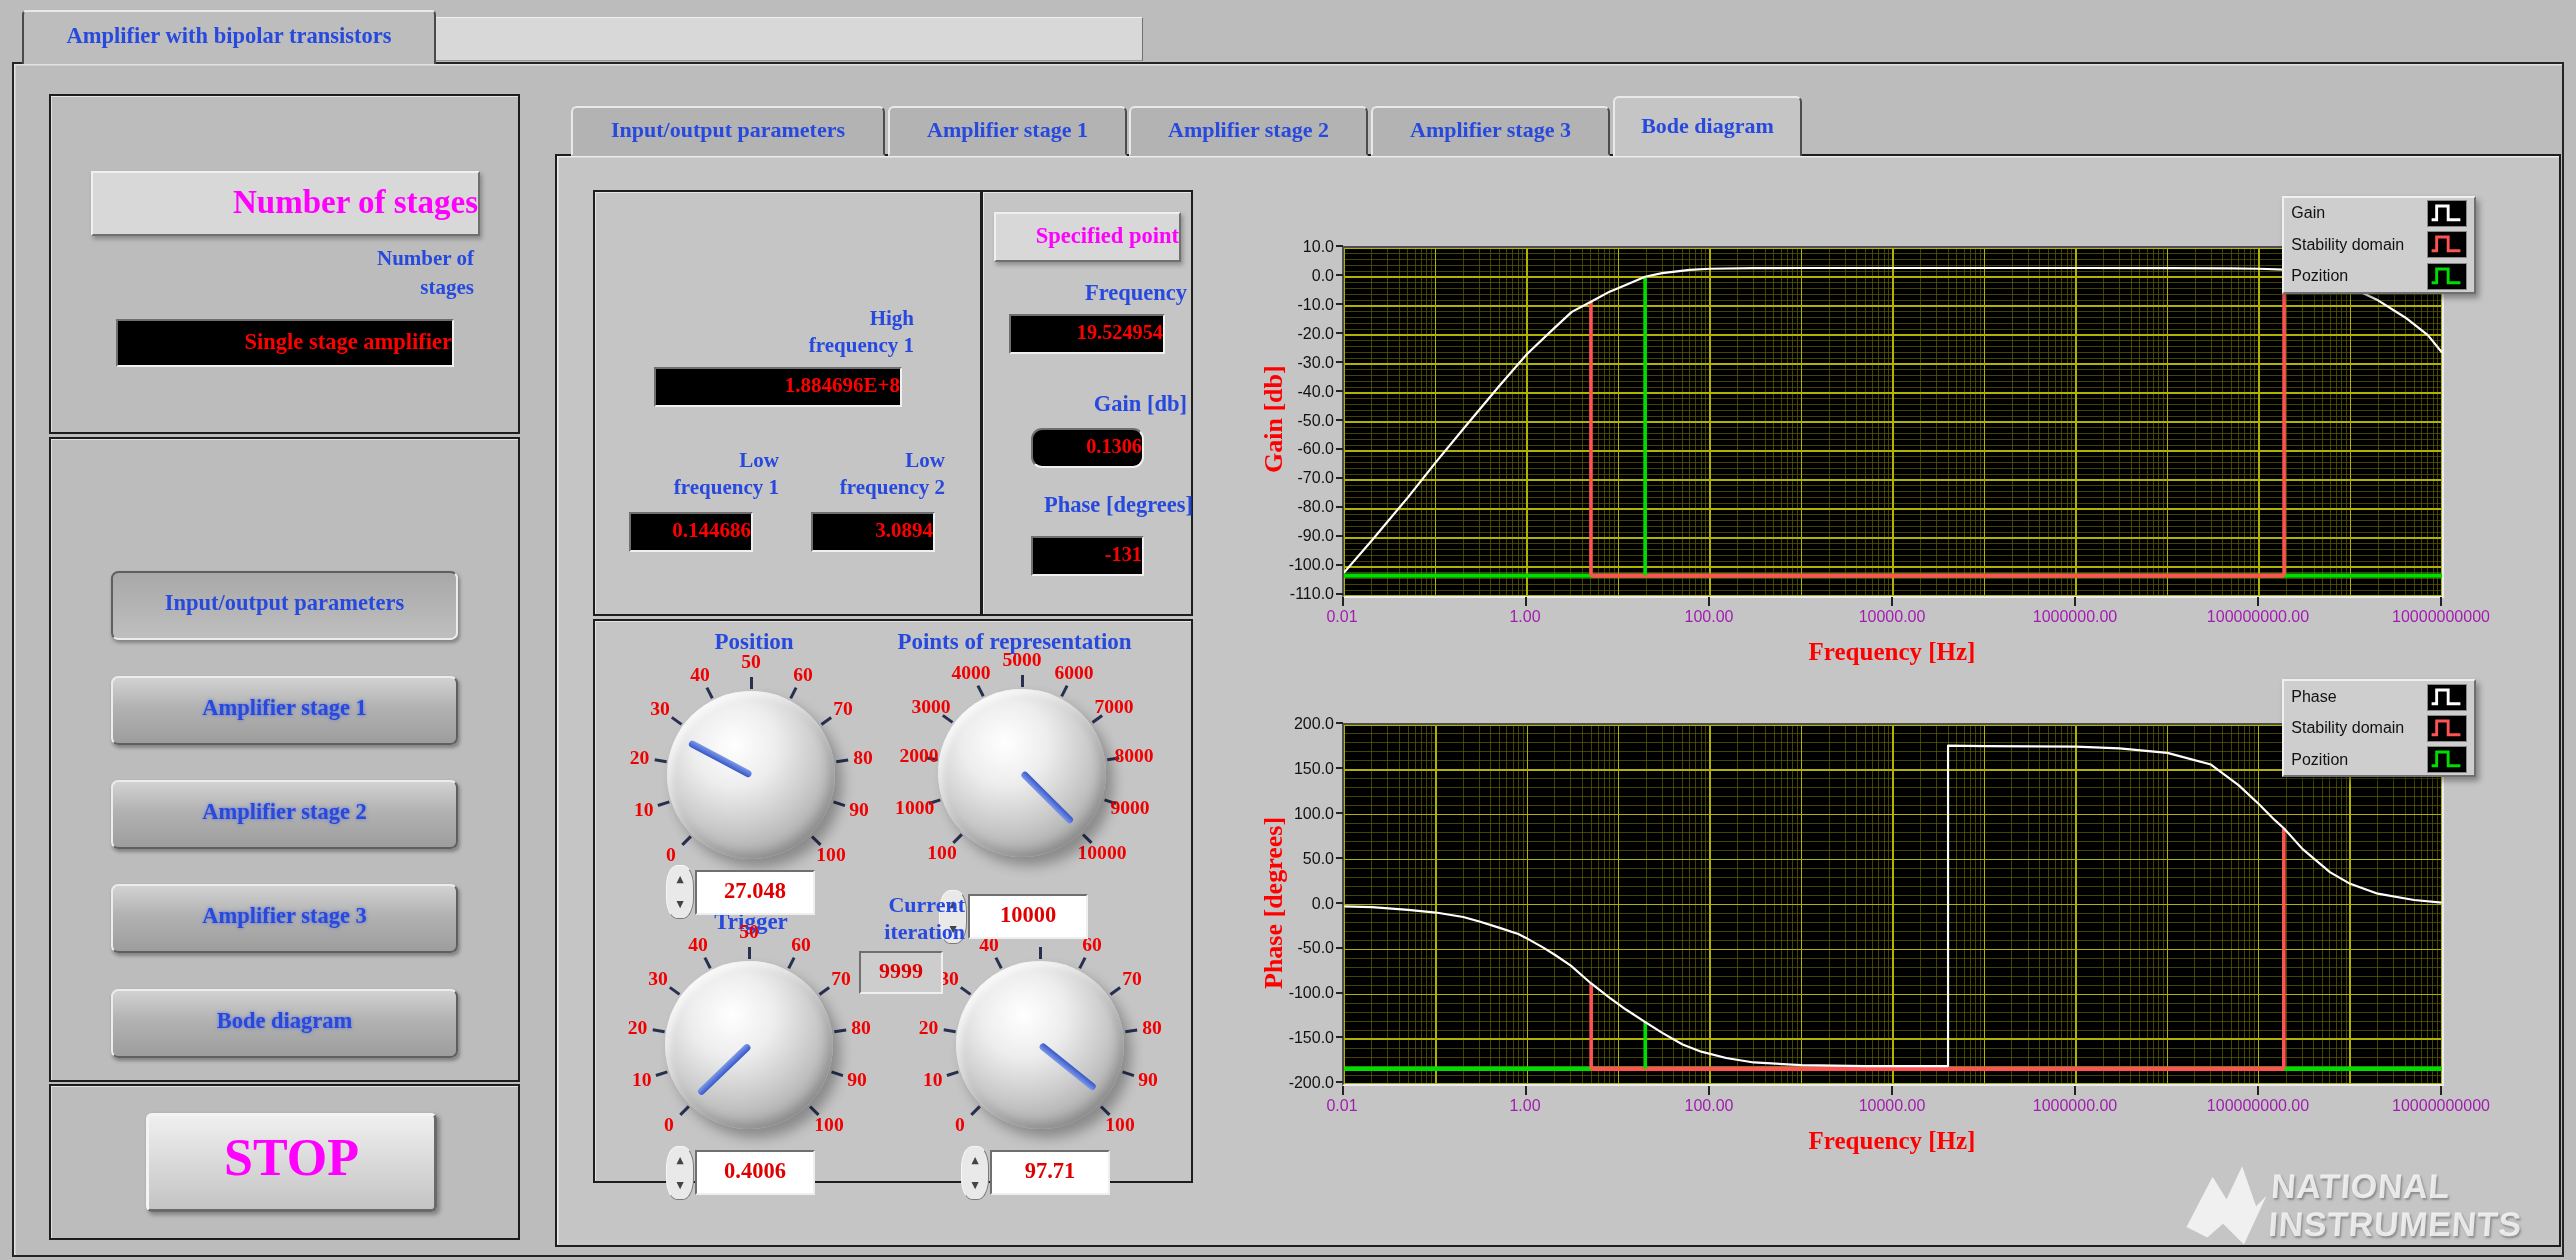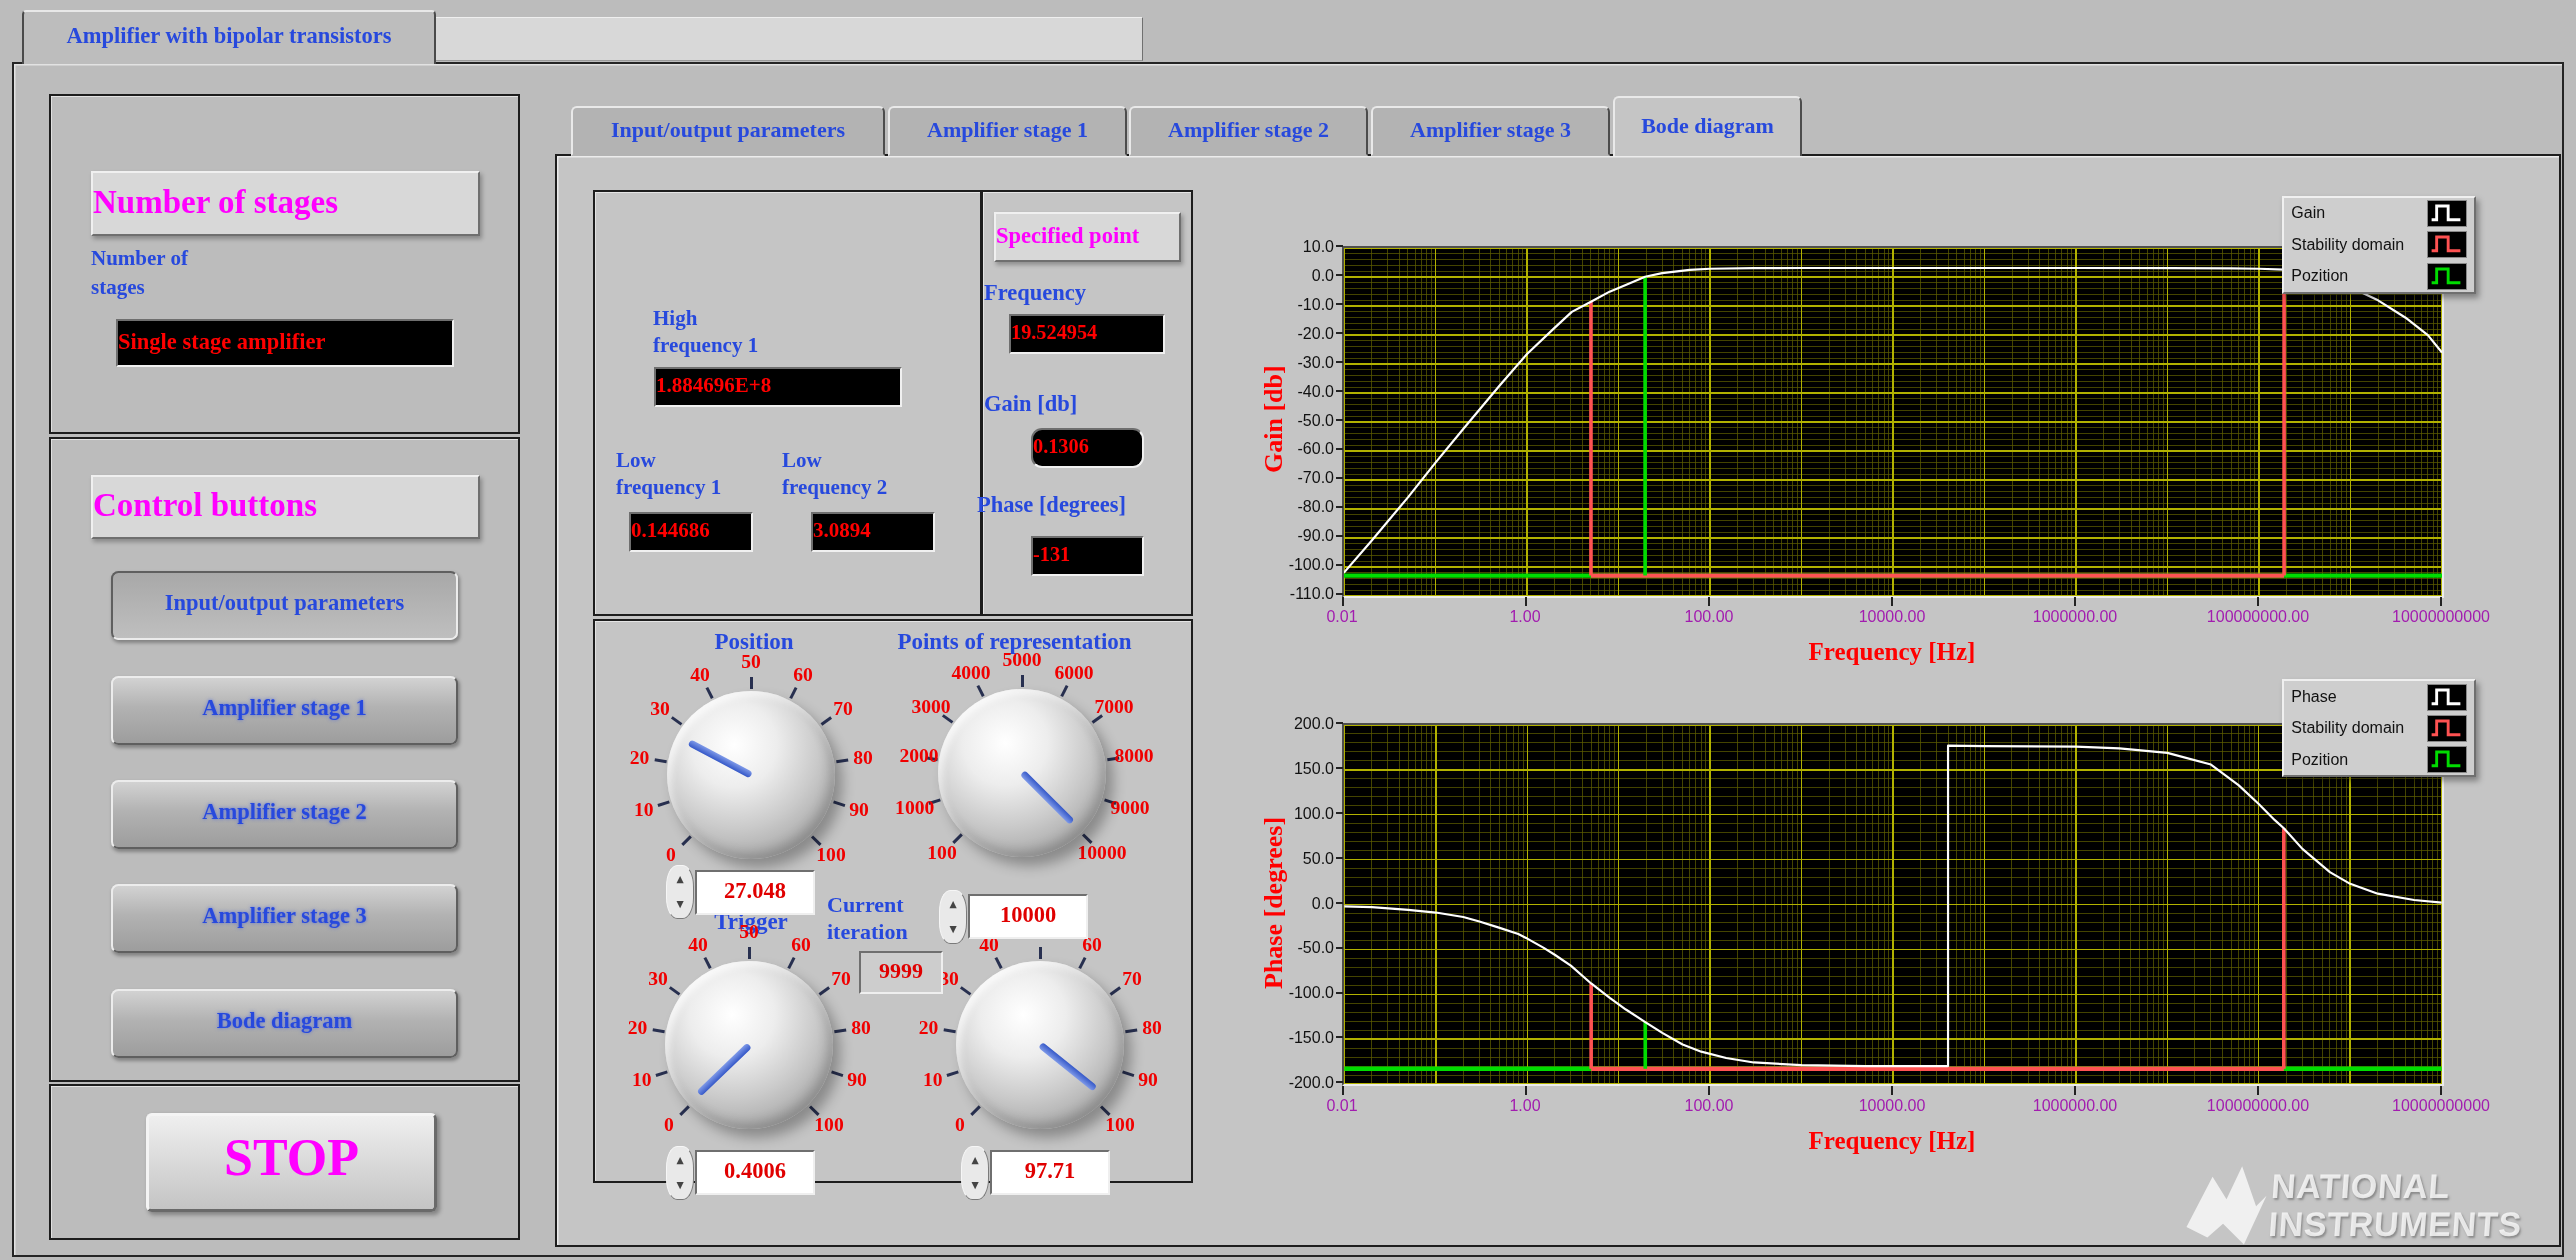--- a/index.html
+++ b/index.html
@@ -16,21 +16,21 @@
   #strip-filler{left:433px;top:17.4px;width:708px;height:42px;background:#d8d8d8;
                 border:1.5px solid;border-color:#efefef #707070 #9a9a9a #bdbdbd;}
   
   .raised{background:#d8d8d8;border:2.2px solid;border-color:#f0f0f0 #6f6f6f #6f6f6f #f0f0f0;
           box-shadow:2.2px 2.9px 4.4px rgba(0,0,0,0.28);}
   .sunken{background:#000000;border:2.2px solid;border-color:#6f6f6f #f0f0f0 #f0f0f0 #6f6f6f;}
   .frame{border:2.2px solid #1d1d1d;box-shadow:0.7px 0.7px 0 #f0f0f0 inset;}
   .magenta{color:#ff00ff;font-weight:bold;}
   .blue{color:#2749dd;font-weight:bold;}
   .redtx{color:#ff0000;font-weight:bold;}
-  .ctr{text-align:left;}
+  .ctr{text-align:right;}
   
   #p1{left:49px;top:94px;width:467px;height:336px;}
   #p1h{left:91px;top:171px;width:385px;height:61px;font-size:33px;line-height:58px;}
   #p1l{left:91px;top:244px;width:383px;font-size:21px;line-height:29px;}
   #p1v{left:116px;top:319px;width:334px;height:44px;font-size:22.5px;line-height:42px;}
   #p2{left:49px;top:437px;width:467px;height:641px;}
   #p2h{left:91px;top:475px;width:385px;height:60px;font-size:33px;line-height:57px;}
   .cbtn{left:111px;width:343px;height:65px;border-radius:7.3px;cursor:pointer;
         background:linear-gradient(180deg,#d2d2d2 0%,#b2b2b2 45%,#9d9d9d 100%);
         border:2.9px solid;border-color:#ececec #5f5f5f #5f5f5f #ececec;
@@ -128,21 +128,20 @@
 
   <div class="abs frame" id="p1"></div>
   <div class="abs raised magenta ctr" id="p1h">Number of stages</div>
   <div class="abs blue ctr" id="p1l">
     <div>Number of</div>
       <div>stages</div>
   </div>
   <div class="abs sunken redtx ctr" id="p1v">Single stage amplifier</div>
 
   <div class="abs frame" id="p2"></div>
-  <div class="abs raised magenta ctr" id="p2h">Control buttons</div>
   <div id="control-buttons">
       <div class="abs cbtn pressed" style="top: 571px;"><span>Input/output parameters</span></div>
       <div class="abs cbtn" style="top: 676px;"><span>Amplifier stage 1</span></div>
       <div class="abs cbtn" style="top: 780px;"><span>Amplifier stage 2</span></div>
       <div class="abs cbtn" style="top: 884px;"><span>Amplifier stage 3</span></div>
       <div class="abs cbtn" style="top: 989px;"><span>Bode diagram</span></div>
     </div>
 
   <div class="abs frame" id="p3"></div>
   <div class="abs" id="stop-btn">STOP</div>

